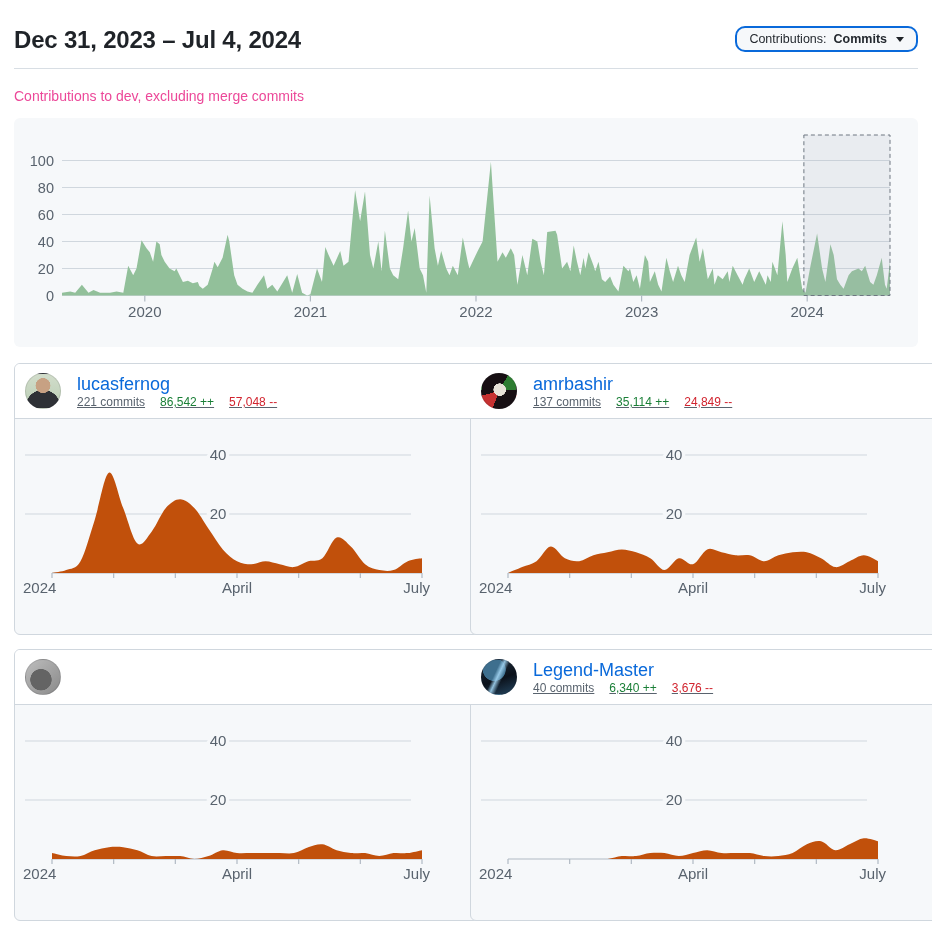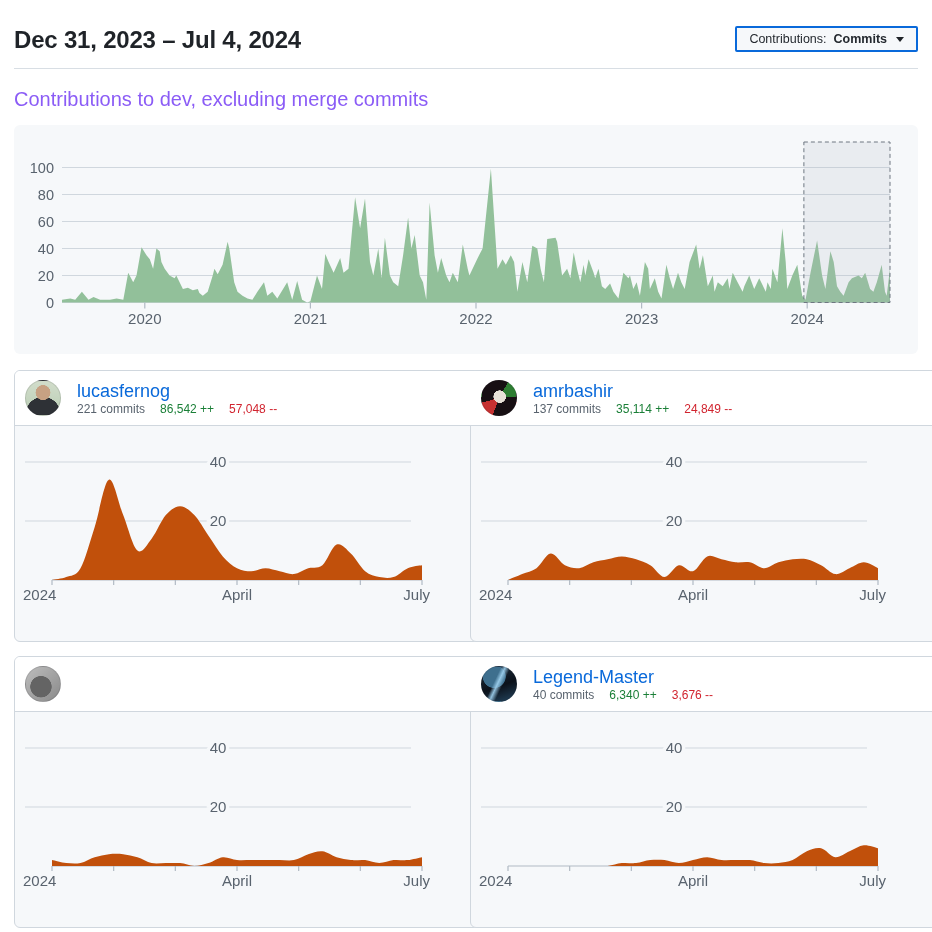--- a/index.html
+++ b/index.html
@@ -8,31 +8,31 @@
     width:932px; height:932px; overflow:hidden;
     font-family:"Liberation Sans", sans-serif;
     color:#1f2328;
     position:relative;
   }
   .page-header { position:relative; padding:26px 27px 0 14px; }
   .page-title { font-size:24px; font-weight:600; letter-spacing:-0.2px; color:#1f2328; }
   .filter-btn {
     position:absolute; top:26px; right:14px;
     display:inline-flex; align-items:center; gap:4px;
-    background:#f6f8fa; border:2px solid #0969da; border-radius:2px;
+    background:#f6f8fa; border:2px solid #0969da; border-radius:10px;
     padding:4px 12px; font-size:12.5px; color:#24292f; cursor:pointer;
   }
   .filter-btn .fval { font-weight:700; margin-left:3px;text-align:right; }
   .caret {
     display:inline-block; width:0; height:0; margin-left:5px;
     border-left:4px solid transparent; border-right:4px solid transparent;
     border-top:5px solid #1f2328;
   }
   .title-divider { border:none; border-bottom:1px solid #d8dee4; margin:14px 14px 0 14px; }
-  .subtitle { margin:19px 14px 1px 14px; font-size:20px; color:#8b5cf6; }
+  .subtitle { margin:19px 14px 1px 14px; font-size:14px; color:#ec4899; }
   .main-panel {
     margin:14px; width:904px; height:229px;
     background:#f6f8fa; border-radius:6px;
   }
   .cards { margin:16px 14px 0 14px; display:grid; grid-template-columns:438px 438px; gap:14px 18px; }
   .card {
     width:510px; height:272px; background:#f6f8fa;
     border:1px solid #d0d7de; border-radius:6px; overflow:hidden;
   }
   .card-header {
@@ -54,21 +54,21 @@
       radial-gradient(circle at 44% 58%, #646464 0 38%, rgba(0,0,0,0) 40%),
       linear-gradient(135deg,#bdbdbd,#8a8a8a); }
   .av4 { background:
       linear-gradient(115deg, rgba(0,0,0,0) 38%, rgba(160,210,240,0.9) 47%, rgba(0,0,0,0) 58%),
       radial-gradient(circle at 36% 28%, #3e6f8e 0 34%, rgba(0,0,0,0) 36%),
       linear-gradient(160deg,#1c2b3a 10%,#0b111a 55%,#23445e); }
   .c-name {
     display:block; margin:2px 0 1px 52px; font-size:18px; line-height:20px;
     color:#0969da; text-decoration:none; font-weight:400;
   }
-  .c-stats { margin-left:52px; font-size:12px; color:#59636e; display:flex; gap:15px; }
+  .c-stats { margin-left:52px; font-size:12px; color:#59636e; display:flex; gap:15px;text-decoration:underline; }
   .c-stats .adds { color:#1a7f37; }
   .c-stats .dels { color:#d1242f; }
   .c-rank { position:absolute; top:9px; right:13px; font-size:16px; color:#57606a; }
   svg text { font-family:"Liberation Sans", sans-serif; }
 </style>
 </head>
 <body>
 
 <div class="page-header">
   <div class="page-title">Dec 31, 2023 – Jul 4, 2024</div>

